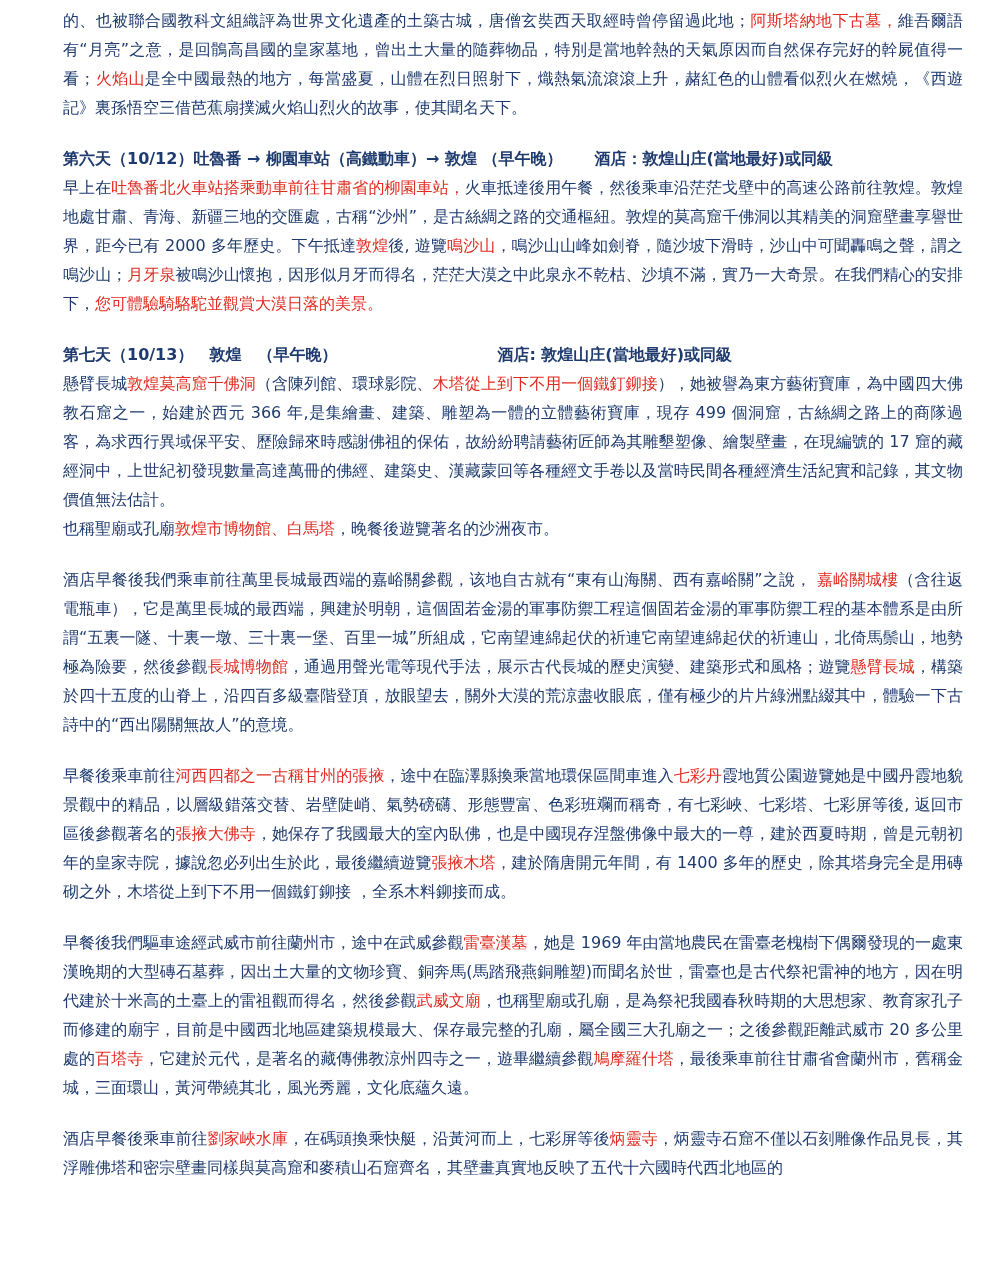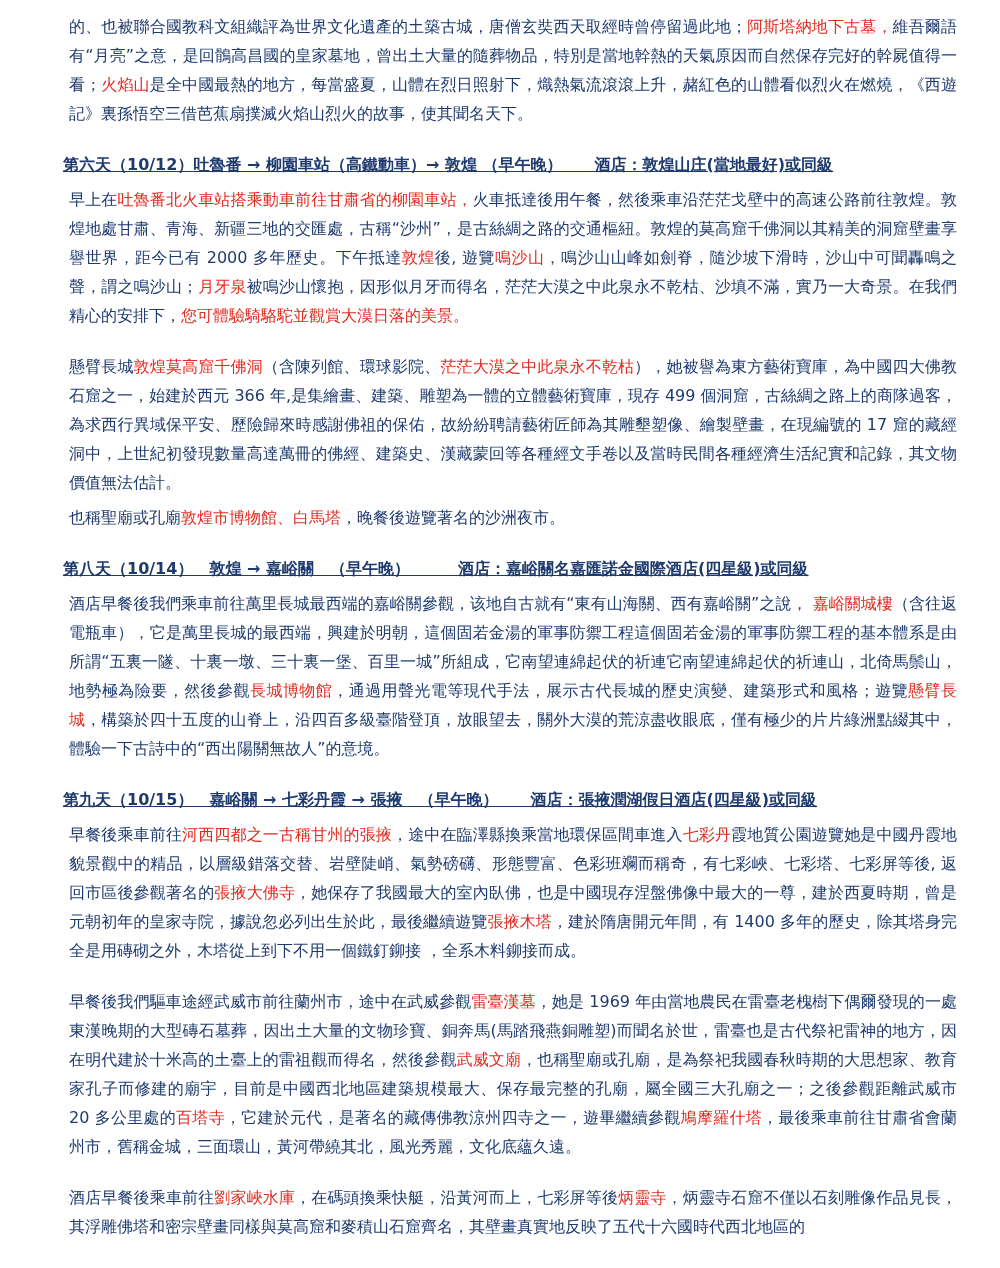--- a/index.html
+++ b/index.html
@@ -19,60 +19,58 @@
     overflow: hidden;
   }
   .doc {
     padding: 6px 37px 0 63px;
     font-family: "DejaVu Sans", "Liberation Sans", sans-serif;
     font-size: 16px;
     line-height: 29px;
     color: var(--navy);
   }
   .para {
-    margin: 6px;
+    margin: 0;
     text-align: justify;
   }
   .section {
     margin-top: 22px;
   }
   .day-header {
     font-weight: bold;
     white-space: pre-wrap;
     text-align: left;
     margin: 0;
-    text-decoration: underline;
   }
   .red {
     color: var(--red);
   }
   .txt {
     color: var(--navy);
   }
 </style>
 </head>
 <body>
 
 <div class="doc">
   <p class="para"><span class="txt">的、也被聯合國教科文組織評為世界文化遺產的土築古城，唐僧玄奘西天取經時曾停留過此地；</span><span class="red">阿斯塔納地下古墓，</span><span class="txt">維吾爾語有“月亮”之意，是回鶻高昌國的皇家墓地，曾出土大量的隨葬物品，特別是當地幹熱的天氣原因而自然保存完好的幹屍值得一看；</span><span class="red">火焰山</span><span class="txt">是全中國最熱的地方，每當盛夏，山體在烈日照射下，熾熱氣流滾滾上升，赭紅色的山體看似烈火在燃燒，《西遊記》裏孫悟空三借芭蕉扇撲滅火焰山烈火的故事，使其聞名天下。</span></p>
   <div id="days-container">
       <section class="section">
         <div class="day-header">第六天（10/12）吐魯番 → 柳園車站（高鐵動車）→ 敦煌 （早午晚）　　酒店：敦煌山庄(當地最好)或同級</div>
         <p class="para"><span class="txt">早上在</span><span class="red">吐魯番北火車站搭乘動車前往甘肅省的柳園車站，</span><span class="txt">火車抵達後用午餐，然後乘車沿茫茫戈壁中的高速公路前往敦煌。敦煌地處甘肅、青海、新疆三地的交匯處，古稱“沙州”，是古絲綢之路的交通樞紐。敦煌的莫高窟千佛洞以其精美的洞窟壁畫享譽世界，距今已有 2000 多年歷史。下午抵達</span><span class="red">敦煌</span><span class="txt">後, 遊覽</span><span class="red">鳴沙山</span><span class="txt">，鳴沙山山峰如劍脊，隨沙坡下滑時，沙山中可聞轟鳴之聲，謂之鳴沙山；</span><span class="red">月牙泉</span><span class="txt">被鳴沙山懷抱，因形似月牙而得名，茫茫大漠之中此泉永不乾枯、沙填不滿，實乃一大奇景。在我們精心的安排下，</span><span class="red">您可體驗騎駱駝並觀賞大漠日落的美景。</span></p>
       </section>
       <section class="section">
-        <p class="para"><span class="txt">懸臂長城</span><span class="red">敦煌莫高窟千佛洞</span><span class="txt">（含陳列館、環球影院、</span><span class="red">茫茫大漠之中此泉永不乾枯</span><span class="txt">），她被譽為東方藝術寶庫，為中國四大佛教石窟之一，始建於西元 366 年,是集繪畫、建築、雕塑為一體的立體藝術寶庫，現存 499 個洞窟，古絲綢之路上的商隊過客，為求西行異域保平安、歷險歸來時感謝佛祖的保佑，故紛紛聘請藝術匠師為其雕墾塑像、繪製壁畫，在現編號的 17 窟的藏經洞中，上世紀初發現數量高達萬冊的佛經、建築史、漢藏蒙回等各種經文手卷以及當時民間各種經濟生活紀實和記錄，其文物價值無法估計。</span></p>
+        <div class="day-header">第七天（10/13）　敦煌　（早午晚）　　　　　　　　　　酒店: 敦煌山庄(當地最好)或同級</div>
+        <p class="para"><span class="txt">懸臂長城</span><span class="red">敦煌莫高窟千佛洞</span><span class="txt">（含陳列館、環球影院、</span><span class="red">木塔從上到下不用一個鐵釘鉚接</span><span class="txt">），她被譽為東方藝術寶庫，為中國四大佛教石窟之一，始建於西元 366 年,是集繪畫、建築、雕塑為一體的立體藝術寶庫，現存 499 個洞窟，古絲綢之路上的商隊過客，為求西行異域保平安、歷險歸來時感謝佛祖的保佑，故紛紛聘請藝術匠師為其雕墾塑像、繪製壁畫，在現編號的 17 窟的藏經洞中，上世紀初發現數量高達萬冊的佛經、建築史、漢藏蒙回等各種經文手卷以及當時民間各種經濟生活紀實和記錄，其文物價值無法估計。</span></p>
         <p class="para"><span class="txt">也稱聖廟或孔廟</span><span class="red">敦煌市博物館、白馬塔</span><span class="txt">，晚餐後遊覽著名的沙洲夜市。</span></p>
       </section>
       <section class="section">
-        <div class="day-header">第八天（10/14）　敦煌 → 嘉峪關　（早午晚）　　　酒店：嘉峪關名嘉匯諾金國際酒店(四星級)或同級</div>
         <p class="para"><span class="txt">酒店早餐後我們乘車前往萬里長城最西端的嘉峪關參觀，该地自古就有“東有山海關、西有嘉峪關”之說， </span><span class="red">嘉峪關城樓</span><span class="txt">（含往返電瓶車），它是萬里長城的最西端，興建於明朝，這個固若金湯的軍事防禦工程這個固若金湯的軍事防禦工程的基本體系是由所謂“五裏一隧、十裏一墩、三十裏一堡、百里一城”所組成，它南望連綿起伏的祈連它南望連綿起伏的祈連山，北倚馬鬃山，地勢極為險要，然後參觀</span><span class="red">長城博物館</span><span class="txt">，通過用聲光電等現代手法，展示古代長城的歷史演變、建築形式和風格；遊覽</span><span class="red">懸臂長城</span><span class="txt">，構築於四十五度的山脊上，沿四百多級臺階登頂，放眼望去，關外大漠的荒涼盡收眼底，僅有極少的片片綠洲點綴其中，體驗一下古詩中的“西出陽關無故人”的意境。</span></p>
       </section>
       <section class="section">
-        <div class="day-header">第九天（10/15）　嘉峪關 → 七彩丹霞 → 張掖　（早午晚）　　酒店：張掖潤湖假日酒店(四星級)或同級</div>
         <p class="para"><span class="txt">早餐後乘車前往</span><span class="red">河西四都之一古稱甘州的張掖</span><span class="txt">，途中在臨澤縣換乘當地環保區間車進入</span><span class="red">七彩丹</span><span class="txt">霞地質公園遊覽她是中國丹霞地貌景觀中的精品，以層級錯落交替、岩壁陡峭、氣勢磅礴、形態豐富、色彩班斕而稱奇，有七彩峽、七彩塔、七彩屏等後, 返回市區後參觀著名的</span><span class="red">張掖大佛寺</span><span class="txt">，她保存了我國最大的室內臥佛，也是中國現存涅盤佛像中最大的一尊，建於西夏時期，曾是元朝初年的皇家寺院，據說忽必列出生於此，最後繼續遊覽</span><span class="red">張掖木塔</span><span class="txt">，建於隋唐開元年間，有 1400 多年的歷史，除其塔身完全是用磚砌之外，木塔從上到下不用一個鐵釘鉚接 ，全系木料鉚接而成。</span></p>
       </section>
       <section class="section">
         <p class="para"><span class="txt">早餐後我們驅車途經武威市前往蘭州市，途中在武威參觀</span><span class="red">雷臺漢墓</span><span class="txt">，她是 1969 年由當地農民在雷臺老槐樹下偶爾發現的一處東漢晚期的大型磚石墓葬，因出土大量的文物珍寶、銅奔馬(馬踏飛燕銅雕塑)而聞名於世，雷臺也是古代祭祀雷神的地方，因在明代建於十米高的土臺上的雷祖觀而得名，然後參觀</span><span class="red">武威文廟</span><span class="txt">，也稱聖廟或孔廟，是為祭祀我國春秋時期的大思想家、教育家孔子而修建的廟宇，目前是中國西北地區建築規模最大、保存最完整的孔廟，屬全國三大孔廟之一；之後參觀距離武威市 20 多公里處的</span><span class="red">百塔寺</span><span class="txt">，它建於元代，是著名的藏傳佛教涼州四寺之一，遊畢繼續參觀</span><span class="red">鳩摩羅什塔</span><span class="txt">，最後乘車前往甘肅省會蘭州市，舊稱金城，三面環山，黃河帶繞其北，風光秀麗，文化底蘊久遠。</span></p>
       </section>
       <section class="section">
         <p class="para"><span class="txt">酒店早餐後乘車前往</span><span class="red">劉家峽水庫</span><span class="txt">，在碼頭換乘快艇，沿黃河而上，七彩屏等後</span><span class="red">炳靈寺</span><span class="txt">，炳靈寺石窟不僅以石刻雕像作品見長，其浮雕佛塔和密宗壁畫同樣與莫高窟和麥積山石窟齊名，其壁畫真實地反映了五代十六國時代西北地區的</span></p>
       </section>
     </div>
 </div>

